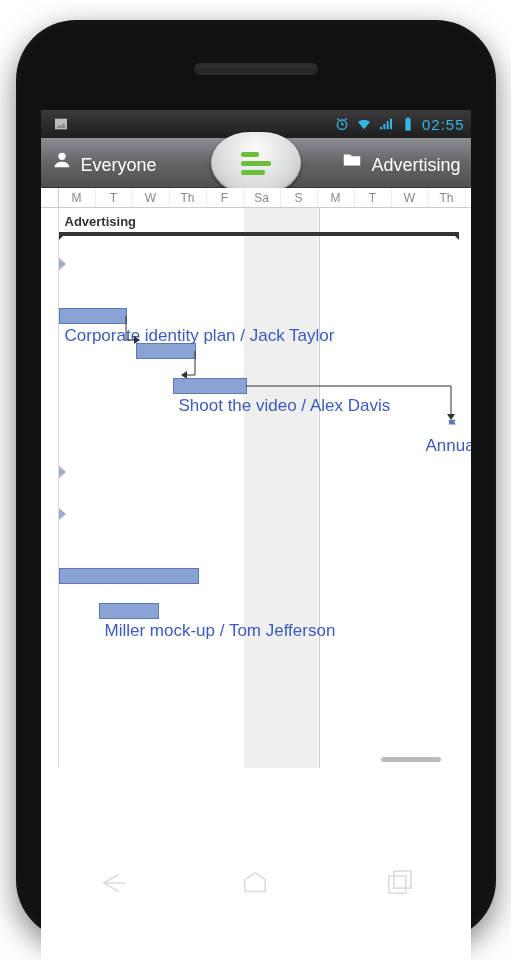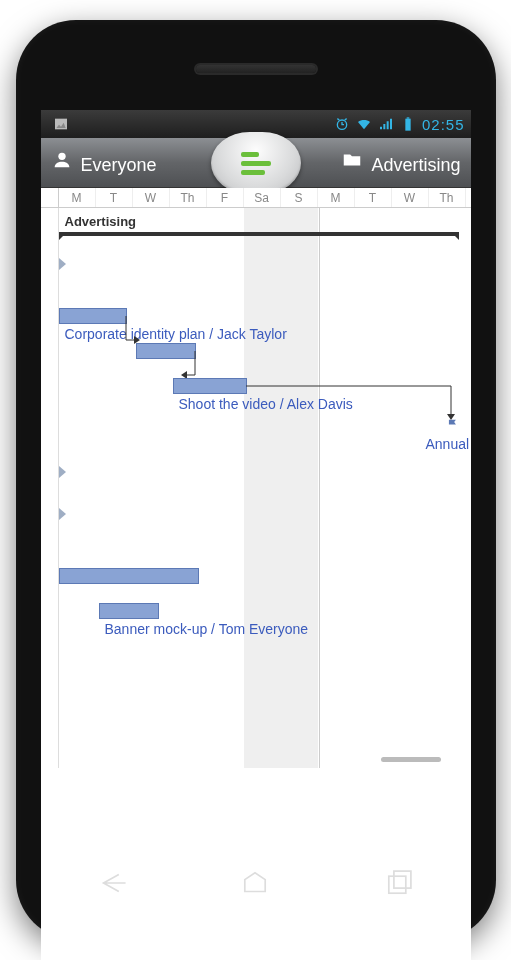--- a/index.html
+++ b/index.html
@@ -119,21 +119,21 @@
     position:absolute;width:0;height:0;
     border-top:6px solid transparent;border-bottom:6px solid transparent;
     border-left:7px solid #9faec4;
     left:18px;
   }
   .task{
     position:absolute;height:16px;
     background:#89a3d4;border:1px solid #5c79b5;
   }
   .tasklbl{
-    position:absolute;color:#3b5bbd;font-size:14px; white-space:nowrap;
+    position:absolute;color:#3b5bbd;font-size:17px; white-space:nowrap;
   }
   .flag{position:absolute;color:#5c79b5;}
   .flag svg{width:14px;height:14px;fill:#5c79b5;}
   
   .bottombar{
     position:absolute;left:0;right:0;bottom:0;height:60px;
     background:linear-gradient(#7e8083,#5b5d60 50%,#494b4e);
     display:flex;align-items:center;justify-content:space-between;
     padding:0 40px;
   }
@@ -274,21 +274,21 @@
             </svg>
         </div>
         <div class="tasklbl" style="left:385px;top:228px">Annual Cor</div>
 
         <div class="tri" style="top:258px"></div>
         <div class="tri" style="top:300px"></div>
 
         <div class="task" style="left:18px;top:360px;width:140px"></div>
 
         <div class="task" style="left:58px;top:395px;width:60px"></div>
-        <div class="tasklbl" style="left:64px;top:413px">Banner mock-up / Tom Everyone</div>
+        <div class="tasklbl" style="left:64px;top:413px">Miller mock-up / Tom Jefferson</div>
 
         <div style="position:absolute;right:30px;bottom:6px;width:60px;height:5px;background:#bbb;border-radius:3px"></div>
       </div>
     </div>
 
     <div class="bottombar">
       <span>
         <svg viewBox="0 0 24 24">
             <circle cx="10" cy="10" r="6" fill="none" stroke="#e8e8e8" stroke-width="2"></circle>
             <path d="M15 15l5 5" stroke="#e8e8e8" stroke-width="2"></path>

